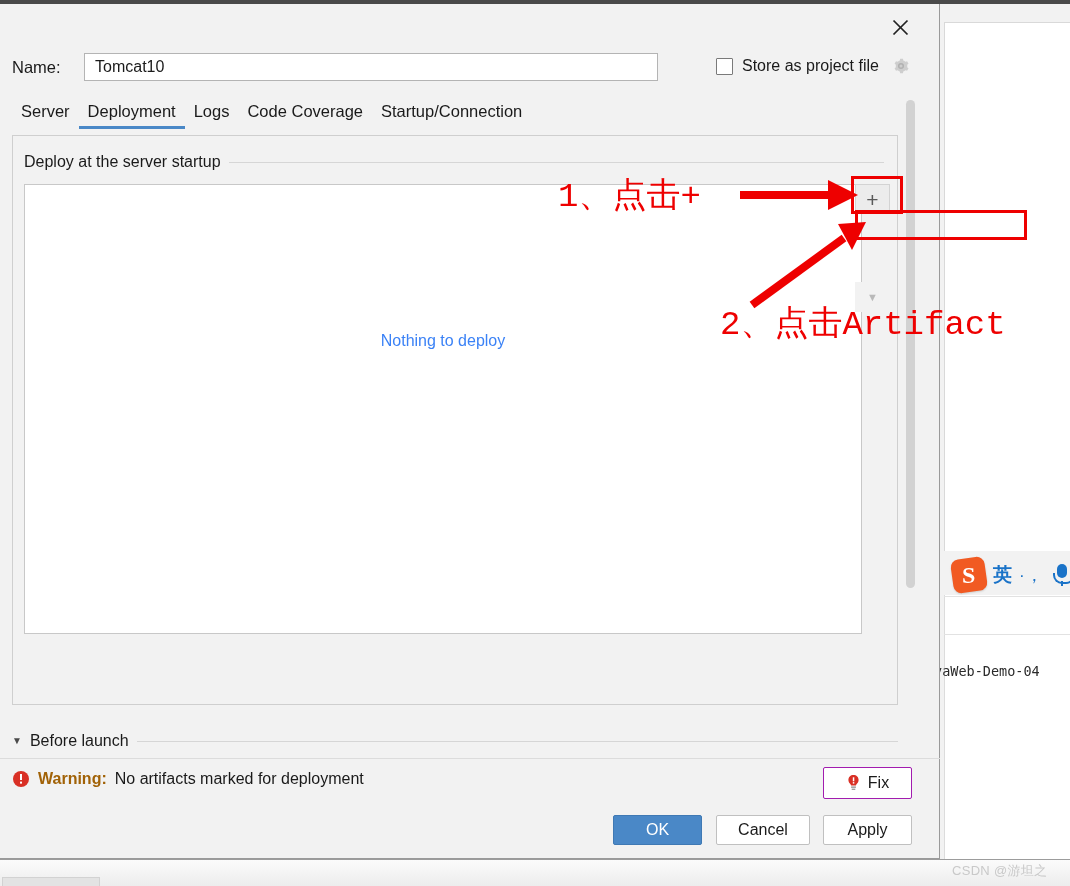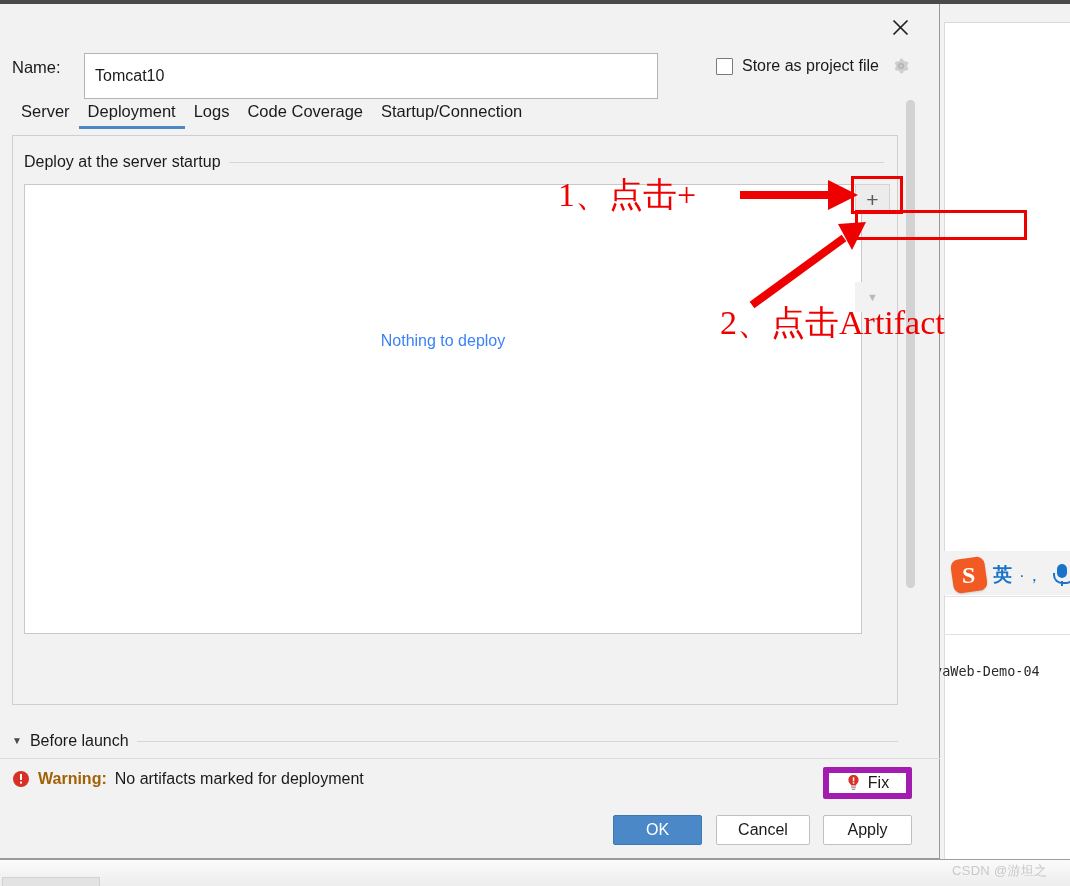--- a/index.html
+++ b/index.html
@@ -120,21 +120,21 @@
   
   .name-row {
     position: absolute; left: 0; top: 46px; width: 940px; height: 40px;
   }
   .name-label {
     position: absolute; left: 12px; top: 8px;
     font-size: 16.5px; color: #1a1a1a;
   }
   .name-input {
     position: absolute; left: 84px; top: 3px;
-    width: 574px; height: 46px;
+    width: 574px; height: 28px;
     border: 1px solid #b4b4b4; background: #fff;
     font-size: 16px; color: #1a1a1a;
     padding: 0 0 0 10px; box-sizing: border-box;
     font-family: "Liberation Sans", sans-serif;
     outline: none;
   }
   .store-wrap {
     position: absolute; left: 716px; top: 7px;
     display: flex; align-items: center; gap: 9px;
   }
@@ -228,21 +228,21 @@
     position: absolute; left: 12px; top: 766px;
     display: flex; align-items: center; gap: 8px;
   }
   .warn-icon { width: 18px; height: 18px; flex: none; }
   .warn-label { font-size: 16px; color: #a16207; font-weight: bold; }
   .warn-msg { font-size: 16px; color: #1a1a1a; }
 
   .fix-btn {
     position: absolute; left: 823px; top: 763px;
     width: 89px; height: 32px;
-    background: #fff; border: 6px solid #a21caf; border-radius: 2px;
+    background: #fff; border: 1px solid #a21caf; border-radius: 2px;
     display: flex; align-items: center; justify-content: center; gap: 7px;
     cursor: pointer; box-sizing: border-box;
   }
   .fix-btn .lbl { font-size: 16px; color: #1a1a1a; }
 
   
   .btn {
     position: absolute; height: 30px;
     border-radius: 2px; box-sizing: border-box;
     display: flex; align-items: center; justify-content: center;
@@ -281,21 +281,21 @@
   .extsrc-icon {
     width: 9px; height: 17px; flex: none; margin-left: 4px; margin-right: 4px;
     background: repeating-linear-gradient(90deg,#8fd3e8 0 1px,#ffffff 1px 2px);
     border: 1px solid #6fa9bd;
     box-sizing: border-box;
   }
 
   
   .anno {
     position: absolute; color: #ee0000;
-    font-family: Liberation Serif, serif;
+    font-family: Liberation Mono, monospace;
     white-space: nowrap; z-index: 60;
   }
   .anno-1 { left: 558px; top: 172px; font-size: 34px; }
   .anno-2 { left: 720px; top: 300px; font-size: 34px; }
 
   .anno-svg {
     position: absolute; left: 0; top: 0;
     width: 1070px; height: 886px;
     pointer-events: none; z-index: 55;
   }

